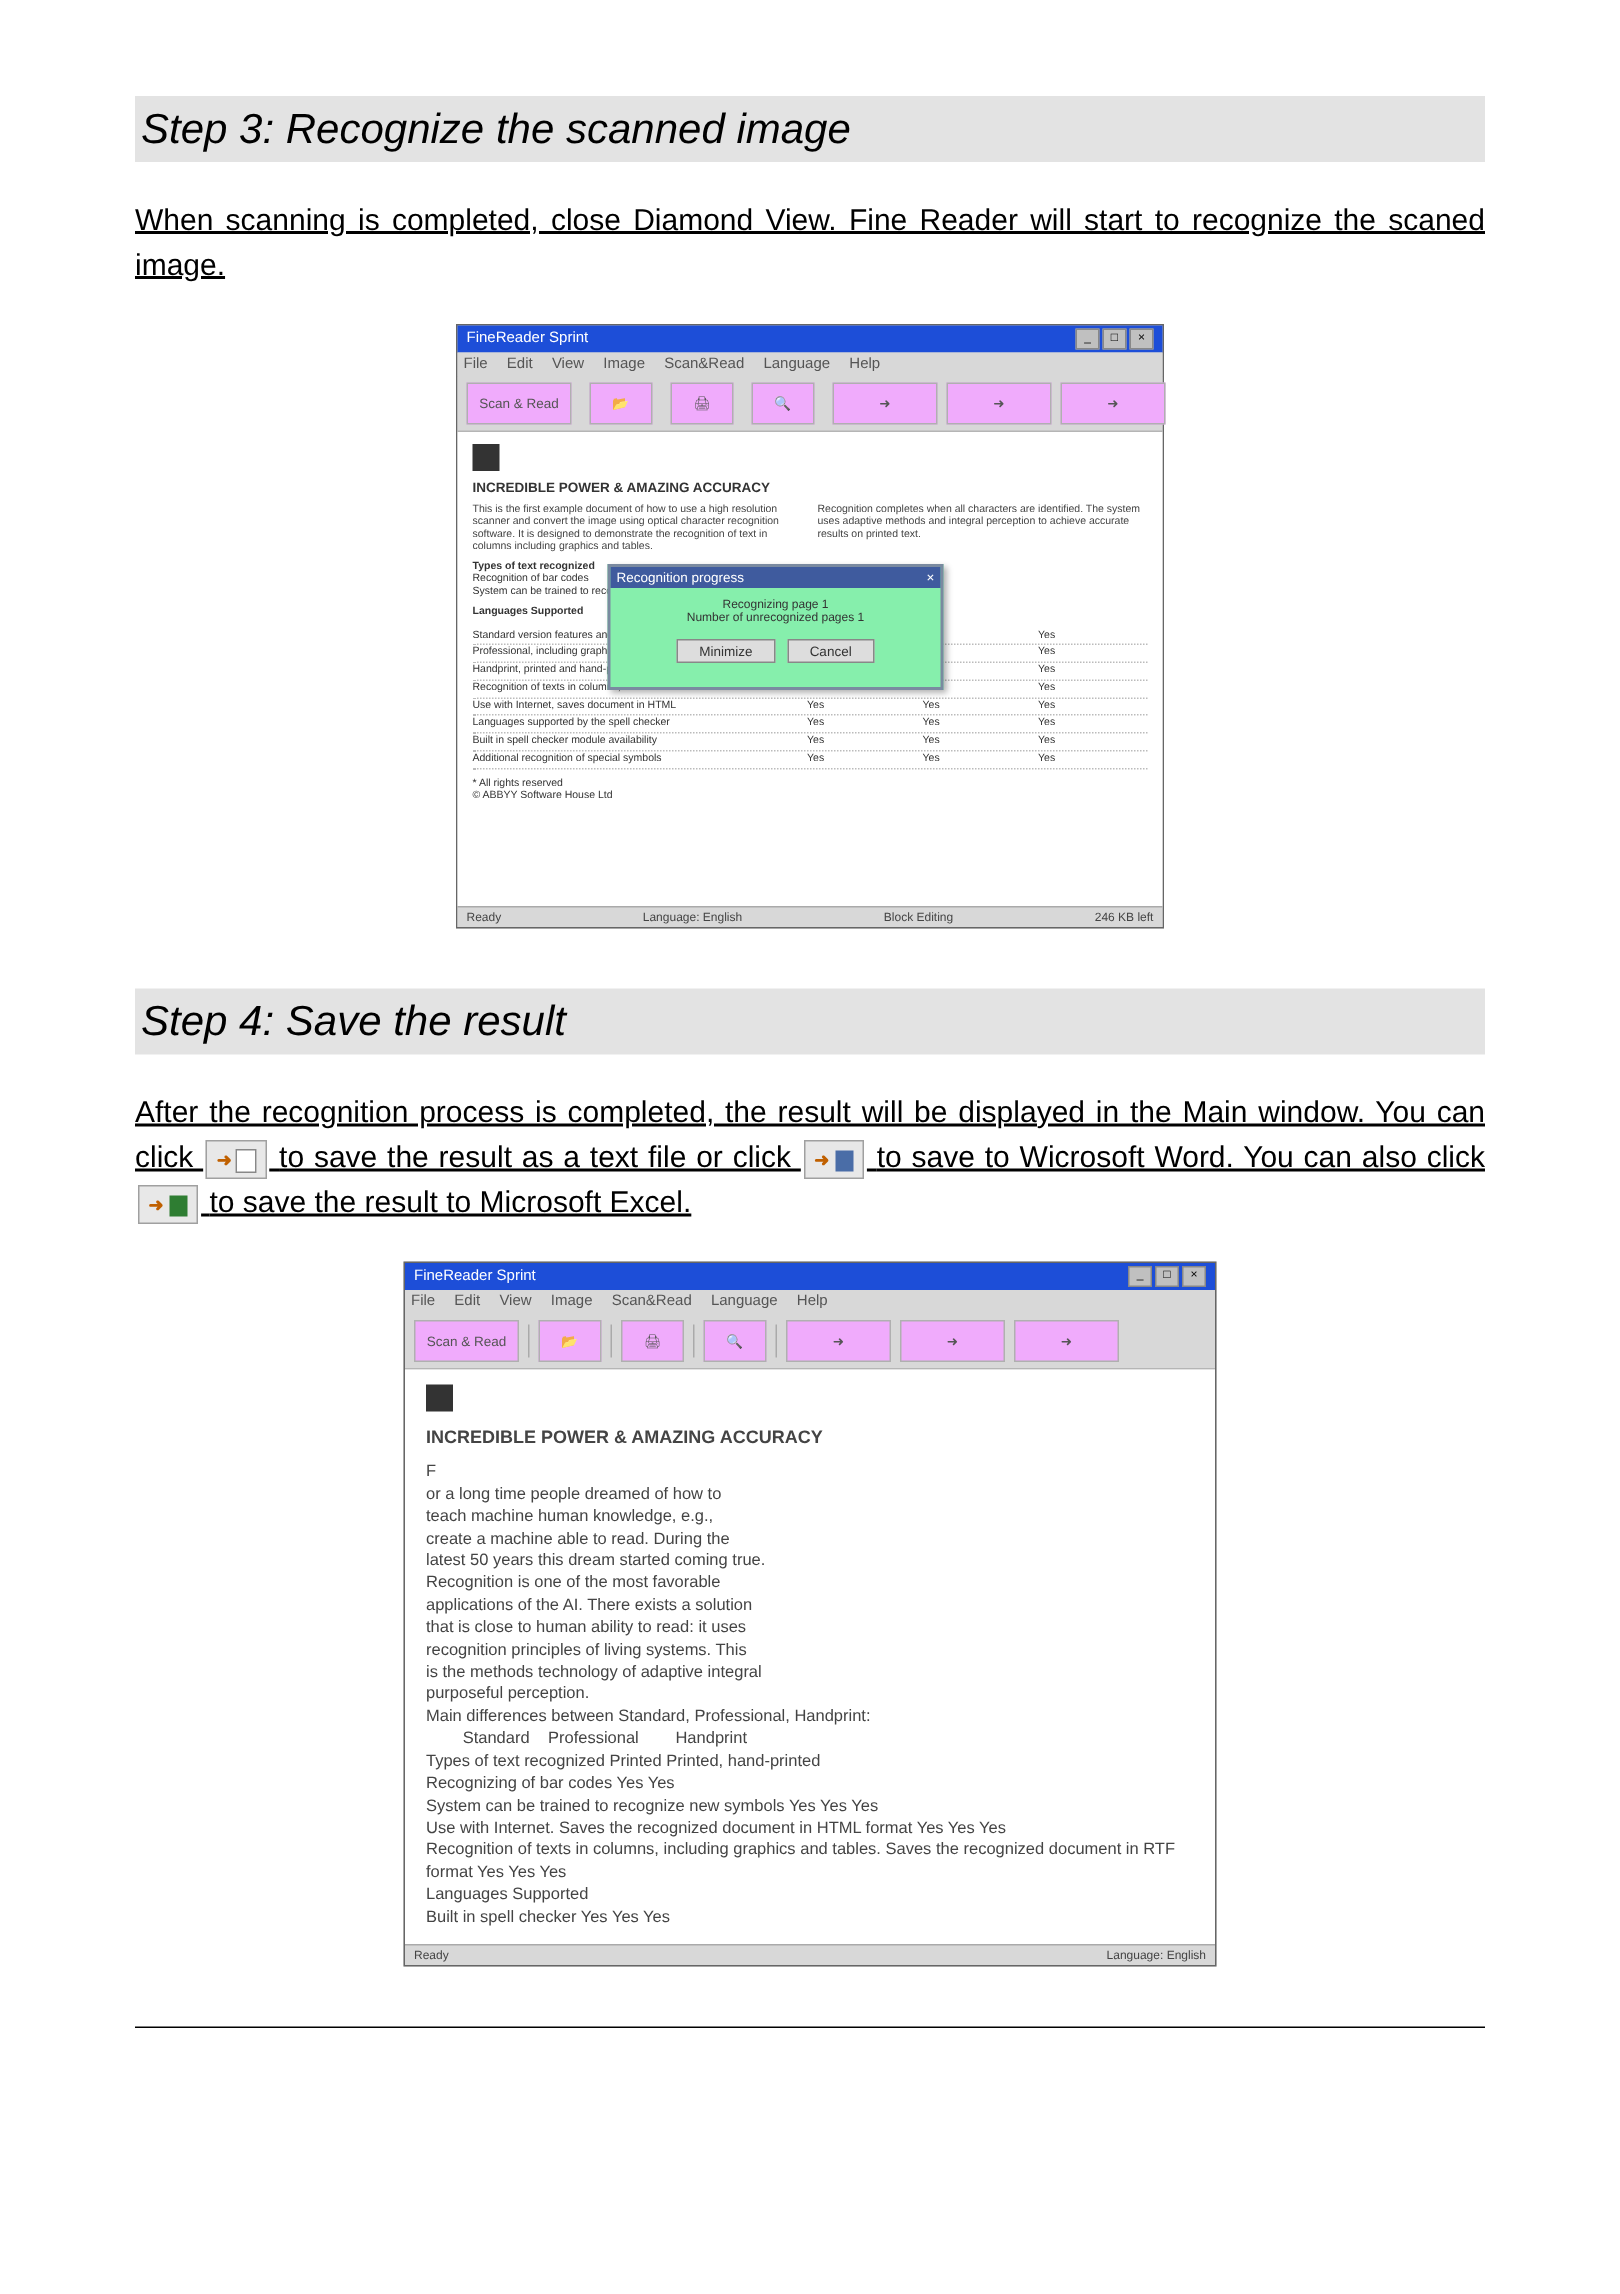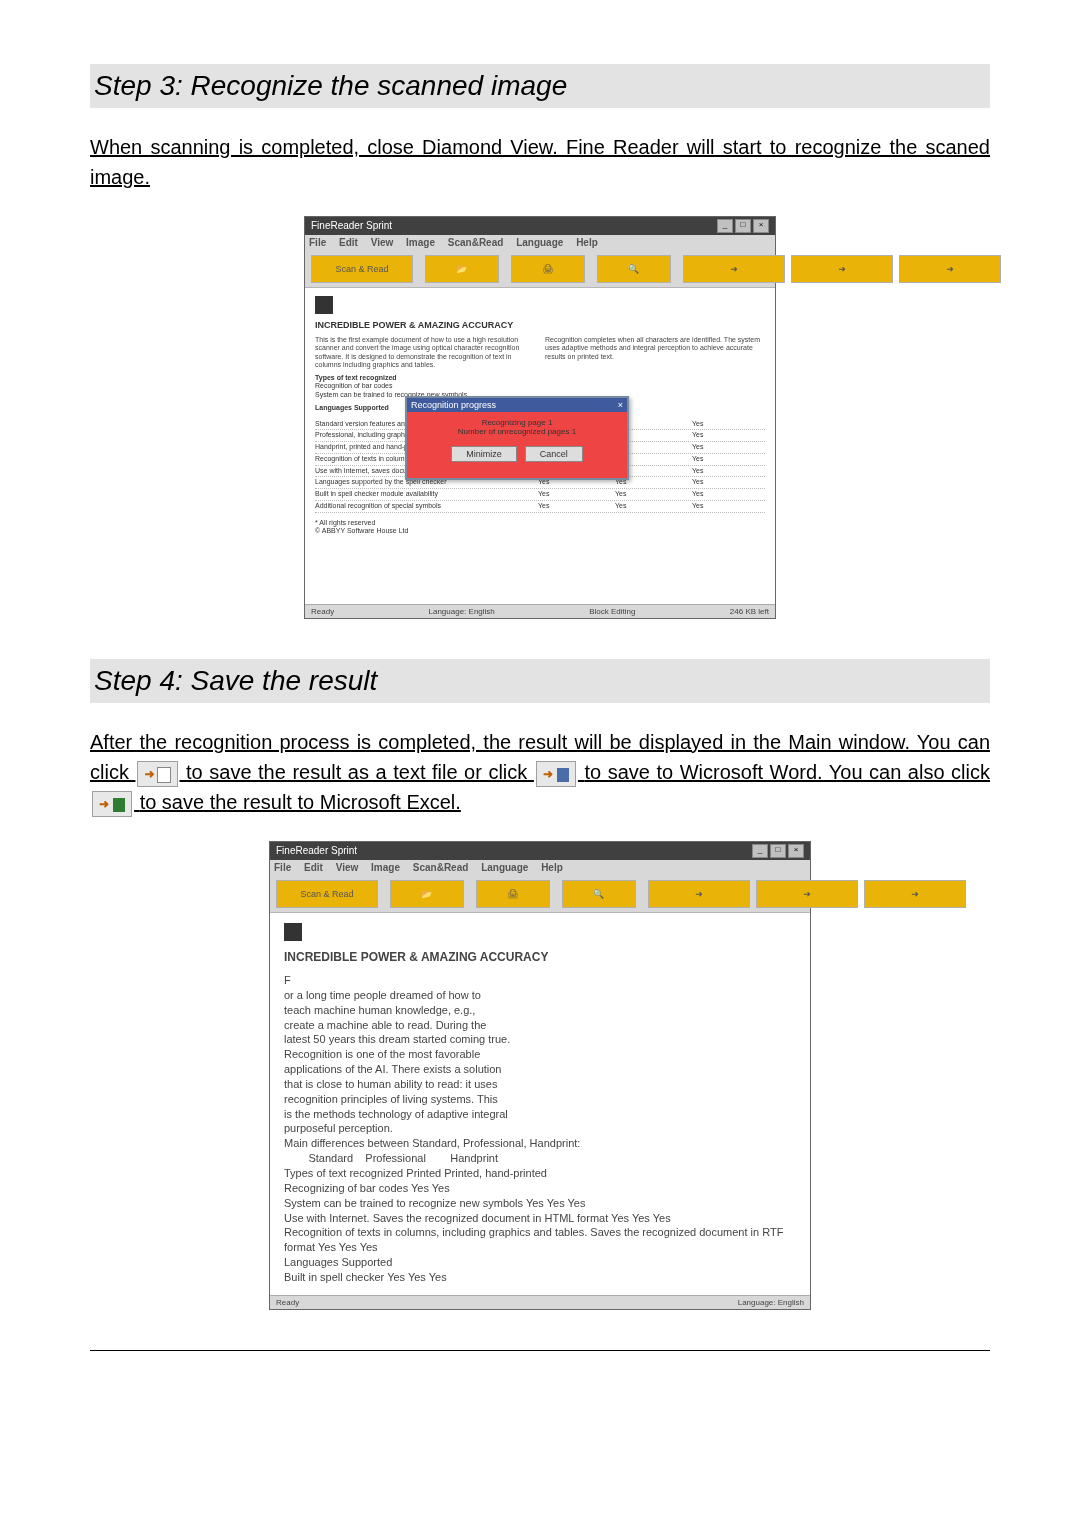--- a/index.html
+++ b/index.html
@@ -63,74 +63,74 @@
   
   .screenshot {
     margin: 16px auto 40px auto;
     border: 1px solid #666;
     background: #d8d8d8;
     position: relative;
     font-size: 9px;
     color: #333;
   }
   .titlebar {
-    background: #404040;
+    background: #1d4ed8;
     color: #fff;
     height: 18px;
     line-height: 18px;
     padding: 0 6px;
     font-size: 10px;
     display:flex;justify-content:space-between;align-items:center;
   }
   .winbtns { display:flex;gap:2px;}
   .winbtn {
     width:14px;height:12px;background:#c0c0c0;border:1px solid #888;
     font-size:8px;text-align:center;line-height:10px;color:#000;
   }
   .menubar {
     background:#d8d8d8;
     height:16px;line-height:16px;
-    padding:0 4px;font-size:10px;color:#555;font-weight:bold;
+    padding:0 4px;font-size:10px;color:#555;
   }
   .menubar span { margin-right:10px;}
   .toolbar {
     background:#d8d8d8;
     padding:4px 6px;
     display:flex;align-items:center;gap:6px;
     border-bottom:1px solid #b5b5b5;
   }
   .tbtn {
     display:inline-flex;align-items:center;justify-content:center;
     min-width:28px;height:26px;
-    border:1px solid #b0b0b0;background:#eab308;
-    font-size:9px;color:#555;padding:0 22px;
+    border:1px solid #b0b0b0;background:#f0abfc;
+    font-size:9px;color:#555;padding:0 6px;
   }
   .tbtn.wide{min-width:56px;}
   .sep{width:1px;height:22px;background:#aaa;}
 
   .ss1 { width: 470px; }
   .ss1-body {
     background:#fff;
     padding:8px 10px;
     min-height:300px;
     position:relative;
     font-size:8px;color:#333;
   }
   .logo {
     width:18px;height:18px;background:#333;display:inline-block;
   }
   .ss1-title{font-weight:bold;font-size:9px;margin:4px 0 6px 0;}
   .ss1-cols{display:flex;gap:10px;font-size:7px;line-height:1.2;color:#444;}
   .ss1-cols > div{flex:1;}
   .dialog{
     position:absolute;
-    left:100px;top:108px;
+    left:100px;top:88px;
     width:220px;height:80px;
     border:2px solid #7a8aa0;
-    background:#ef4444;
+    background:#86efac;
     box-shadow:2px 2px 4px rgba(0,0,0,.3);
     z-index:5;
   }
   .dialog-title{background:#3f5b9e;color:#fff;font-size:9px;padding:2px 4px;display:flex;justify-content:space-between;}
   .dialog-body{padding:6px 8px;font-size:8px;color:#333;text-align:center;}
   .dialog-btns{display:flex;justify-content:center;gap:8px;margin-top:10px;}
   .dbtn{border:1px solid #888;background:#ddd;padding:2px 14px;font-size:9px;}
   .left-doc{
     position:relative;font-size:7px;line-height:1.25;color:#333;
     margin-top:4px;

